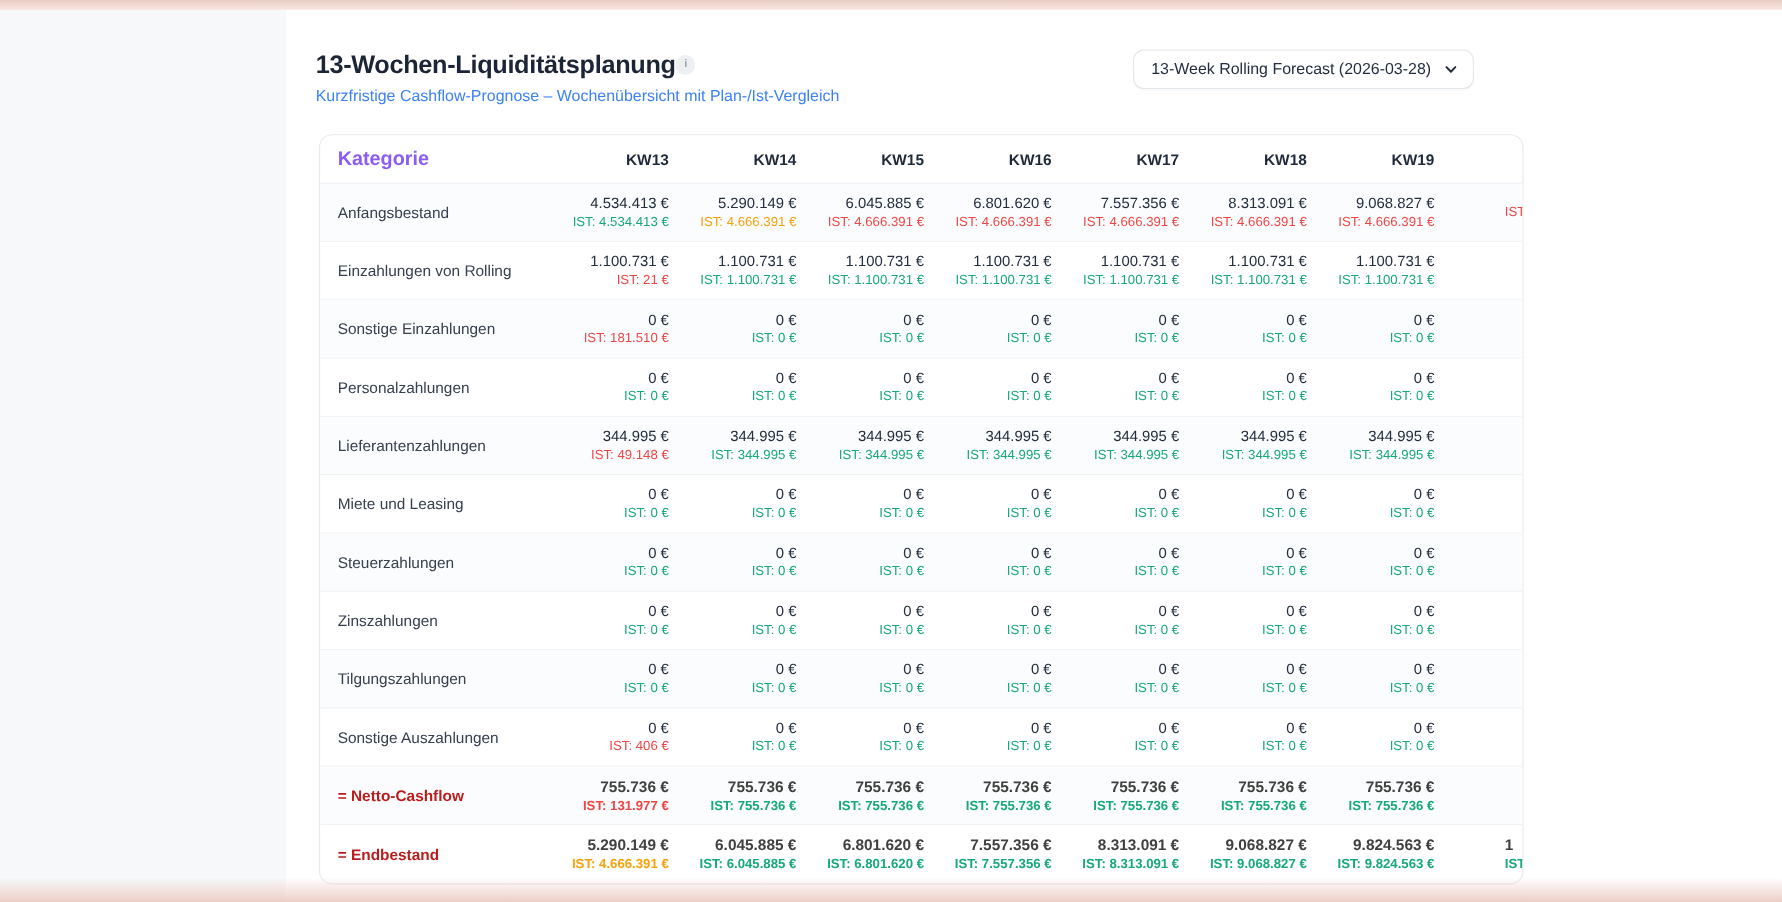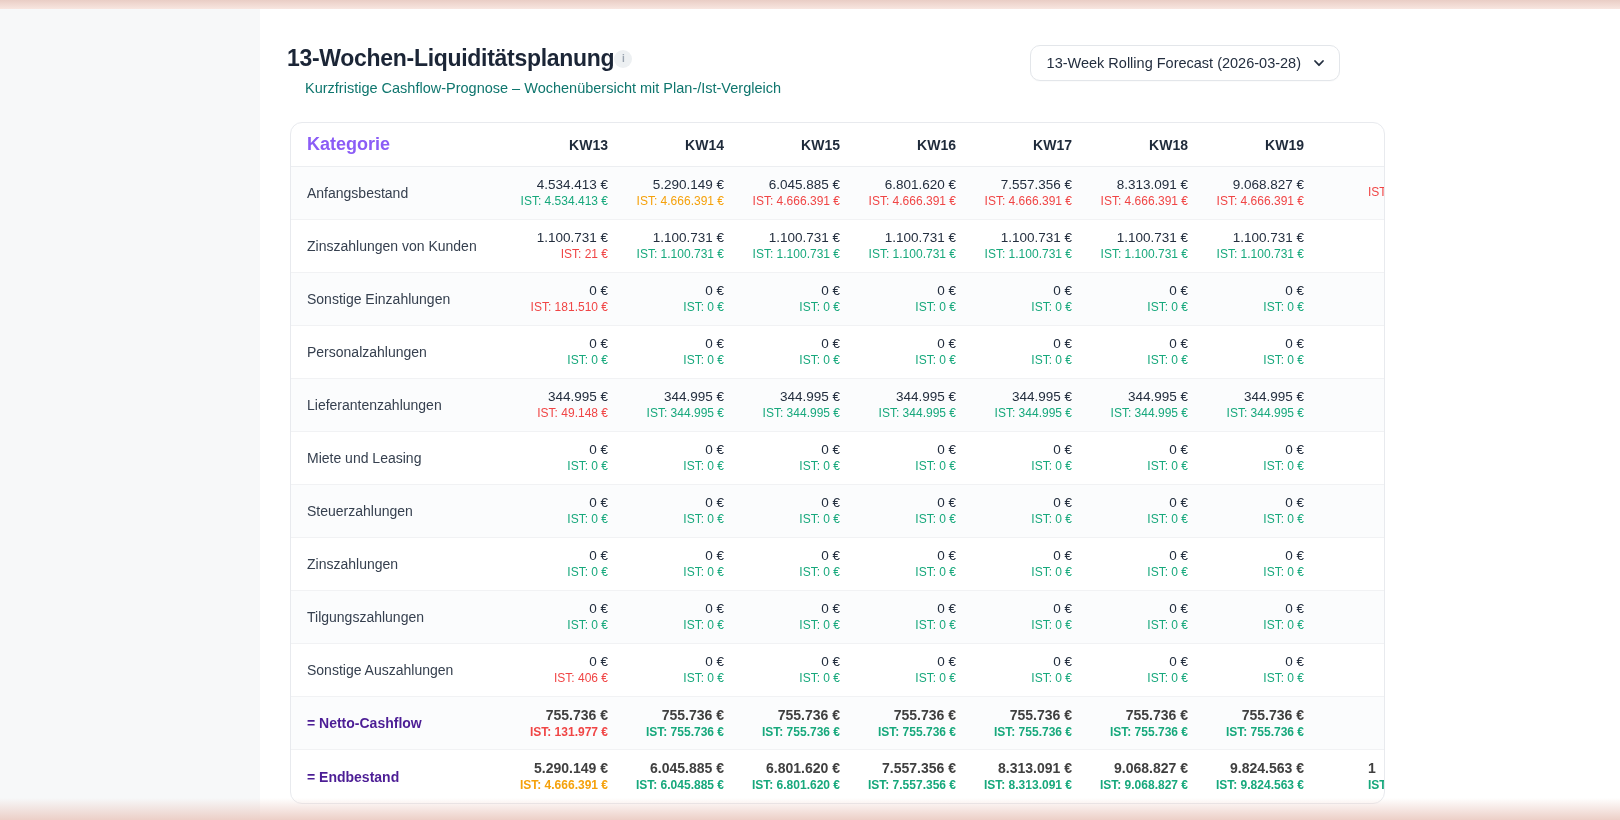--- a/index.html
+++ b/index.html
@@ -28,21 +28,21 @@
     font-size:23px; font-weight:800; letter-spacing:-0.3px; color:#1b2536;
     display:flex; align-items:center; 
   }
   .info-badge {
     width:18px; height:18px; border-radius:50%;
     background:#edf0f2; color:#9aa4b0;
     font-size:10px; font-weight:700; font-style:normal;
     display:inline-flex; align-items:center; justify-content:center;
     cursor:default;
   }
-  .subtitle { margin-top:8px; font-size:14.5px; color:#0f766e;margin-left:18px; }
+  .subtitle { margin-top:8px; font-size:14.5px; color:#3b82f6; }
   .controls { display:flex; gap:3px; align-items:flex-end; }
   .plan-select {
     height:36px; background:#fff; border:1px solid #e3e6ea; border-radius:10px;
     display:flex; align-items:center; gap:12px; padding:0 14px 0 16px;
     font-size:14.5px; color:#232e3f; cursor:pointer; box-shadow:0 1px 1px rgba(20,30,50,0.02);
     white-space:nowrap;
   }
   .chev { width:12px; height:12px; }
   .create-btn {
     height:36px; border:none; border-radius:8px; padding:0 18px;
@@ -60,21 +60,21 @@
   .thead { height:44px; border-bottom:1px solid #eceef1; font-weight:700; font-size:14px; color:#1e2a3a; }
   .cell-label { flex:0 0 215px; padding-left:16px; font-size:14px; color:#36404f; }
   .thead .cell-label { font-size:18px; color:#8b5cf6; }
   .cell-val { flex:0 0 116px; text-align:right; padding-right:14px; }
   .cell-clip { flex:0 0 116px; text-align:left; padding-left:50px; overflow:hidden; white-space:nowrap; }
   .row { height:53px; border-bottom:1px solid #f1f2f4; }
   .row:nth-child(odd) { background:#fbfcfd; }
   .row:last-child { border-bottom:none; }
   .row .plan { font-size:13.5px; color:#232e3e; line-height:1.35; }
   .row .ist { font-size:12px; line-height:1.3; }
-  .row.total .cell-label { font-weight:700; color:#4c1d95; }
+  .row.total .cell-label { font-weight:700; color:#b91c1c; }
   .row.total .plan { font-weight:700; color:#404040; font-size:14px; }
   .row.total .ist { font-weight:600; }
   .ok   { color:#17a87c; }
   .warn { color:#f5a10b; }
   .bad  { color:#f04545; }
   .plan.ok { color:#14ab80; }
 </style>
 </head>
 <body>
 
@@ -142,21 +142,21 @@
           <div class="cell-val">
             <div class="plan">9.068.827 €</div>
             <div class="ist bad">IST: 4.666.391 €</div>
           </div>
           <div class="cell-clip">
             <div class="plan"></div>
             <div class="ist bad">IST</div>
           </div>
         </div>
         <div class="trow row">
-          <div class="cell-label">Zinszahlungen von Kunden</div>
+          <div class="cell-label">Einzahlungen von Rolling</div>
           <div class="cell-val">
             <div class="plan">1.100.731 €</div>
             <div class="ist bad">IST: 21 €</div>
           </div>
           <div class="cell-val">
             <div class="plan">1.100.731 €</div>
             <div class="ist ok">IST: 1.100.731 €</div>
           </div>
           <div class="cell-val">
             <div class="plan">1.100.731 €</div>

